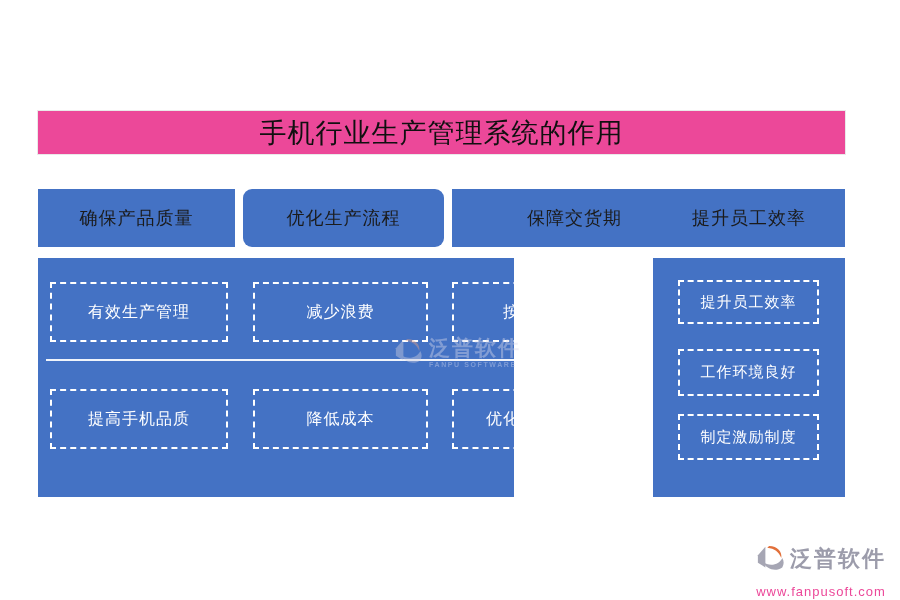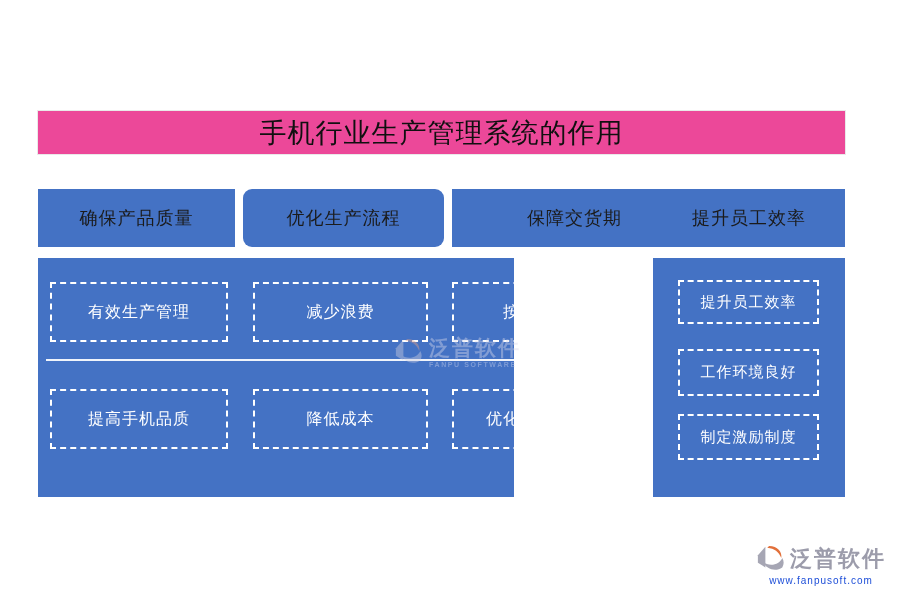--- a/index.html
+++ b/index.html
@@ -65,21 +65,21 @@
     opacity:0.42;pointer-events:none;
   }
   .wm-center .wm-text{display:flex;flex-direction:column;line-height:1;}
   .wm-brand{font-weight:bold;font-size:21px;color:#d9d9ea;letter-spacing:2px;}
   .wm-sub{font-size:7px;color:#cdd4ee;letter-spacing:1.6px;margin-top:3px;font-weight:bold;}
 
   
   .footer-logo{position:absolute;left:756px;top:544px;display:flex;flex-direction:column;align-items:center;}
   .footer-row{display:flex;align-items:center;gap:4px;}
   .footer-brand{font-weight:bold;font-size:22px;color:#9c9cab;letter-spacing:2px;white-space:nowrap;}
-  .footer-url{font-size:10px;color:#1d4ed8;letter-spacing:1px;margin-top:1px;white-space:nowrap;}
+  .footer-url{font-size:13px;color:#ec4899;letter-spacing:1px;margin-top:10px;white-space:nowrap;}
   .logo-icon{display:inline-block;}
 </style>
 </head>
 <body>
 
 <div class="stage">
 
   <div class="title-box">
     <span class="title-text">手机行业生产管理系统的作用</span>
   </div>

